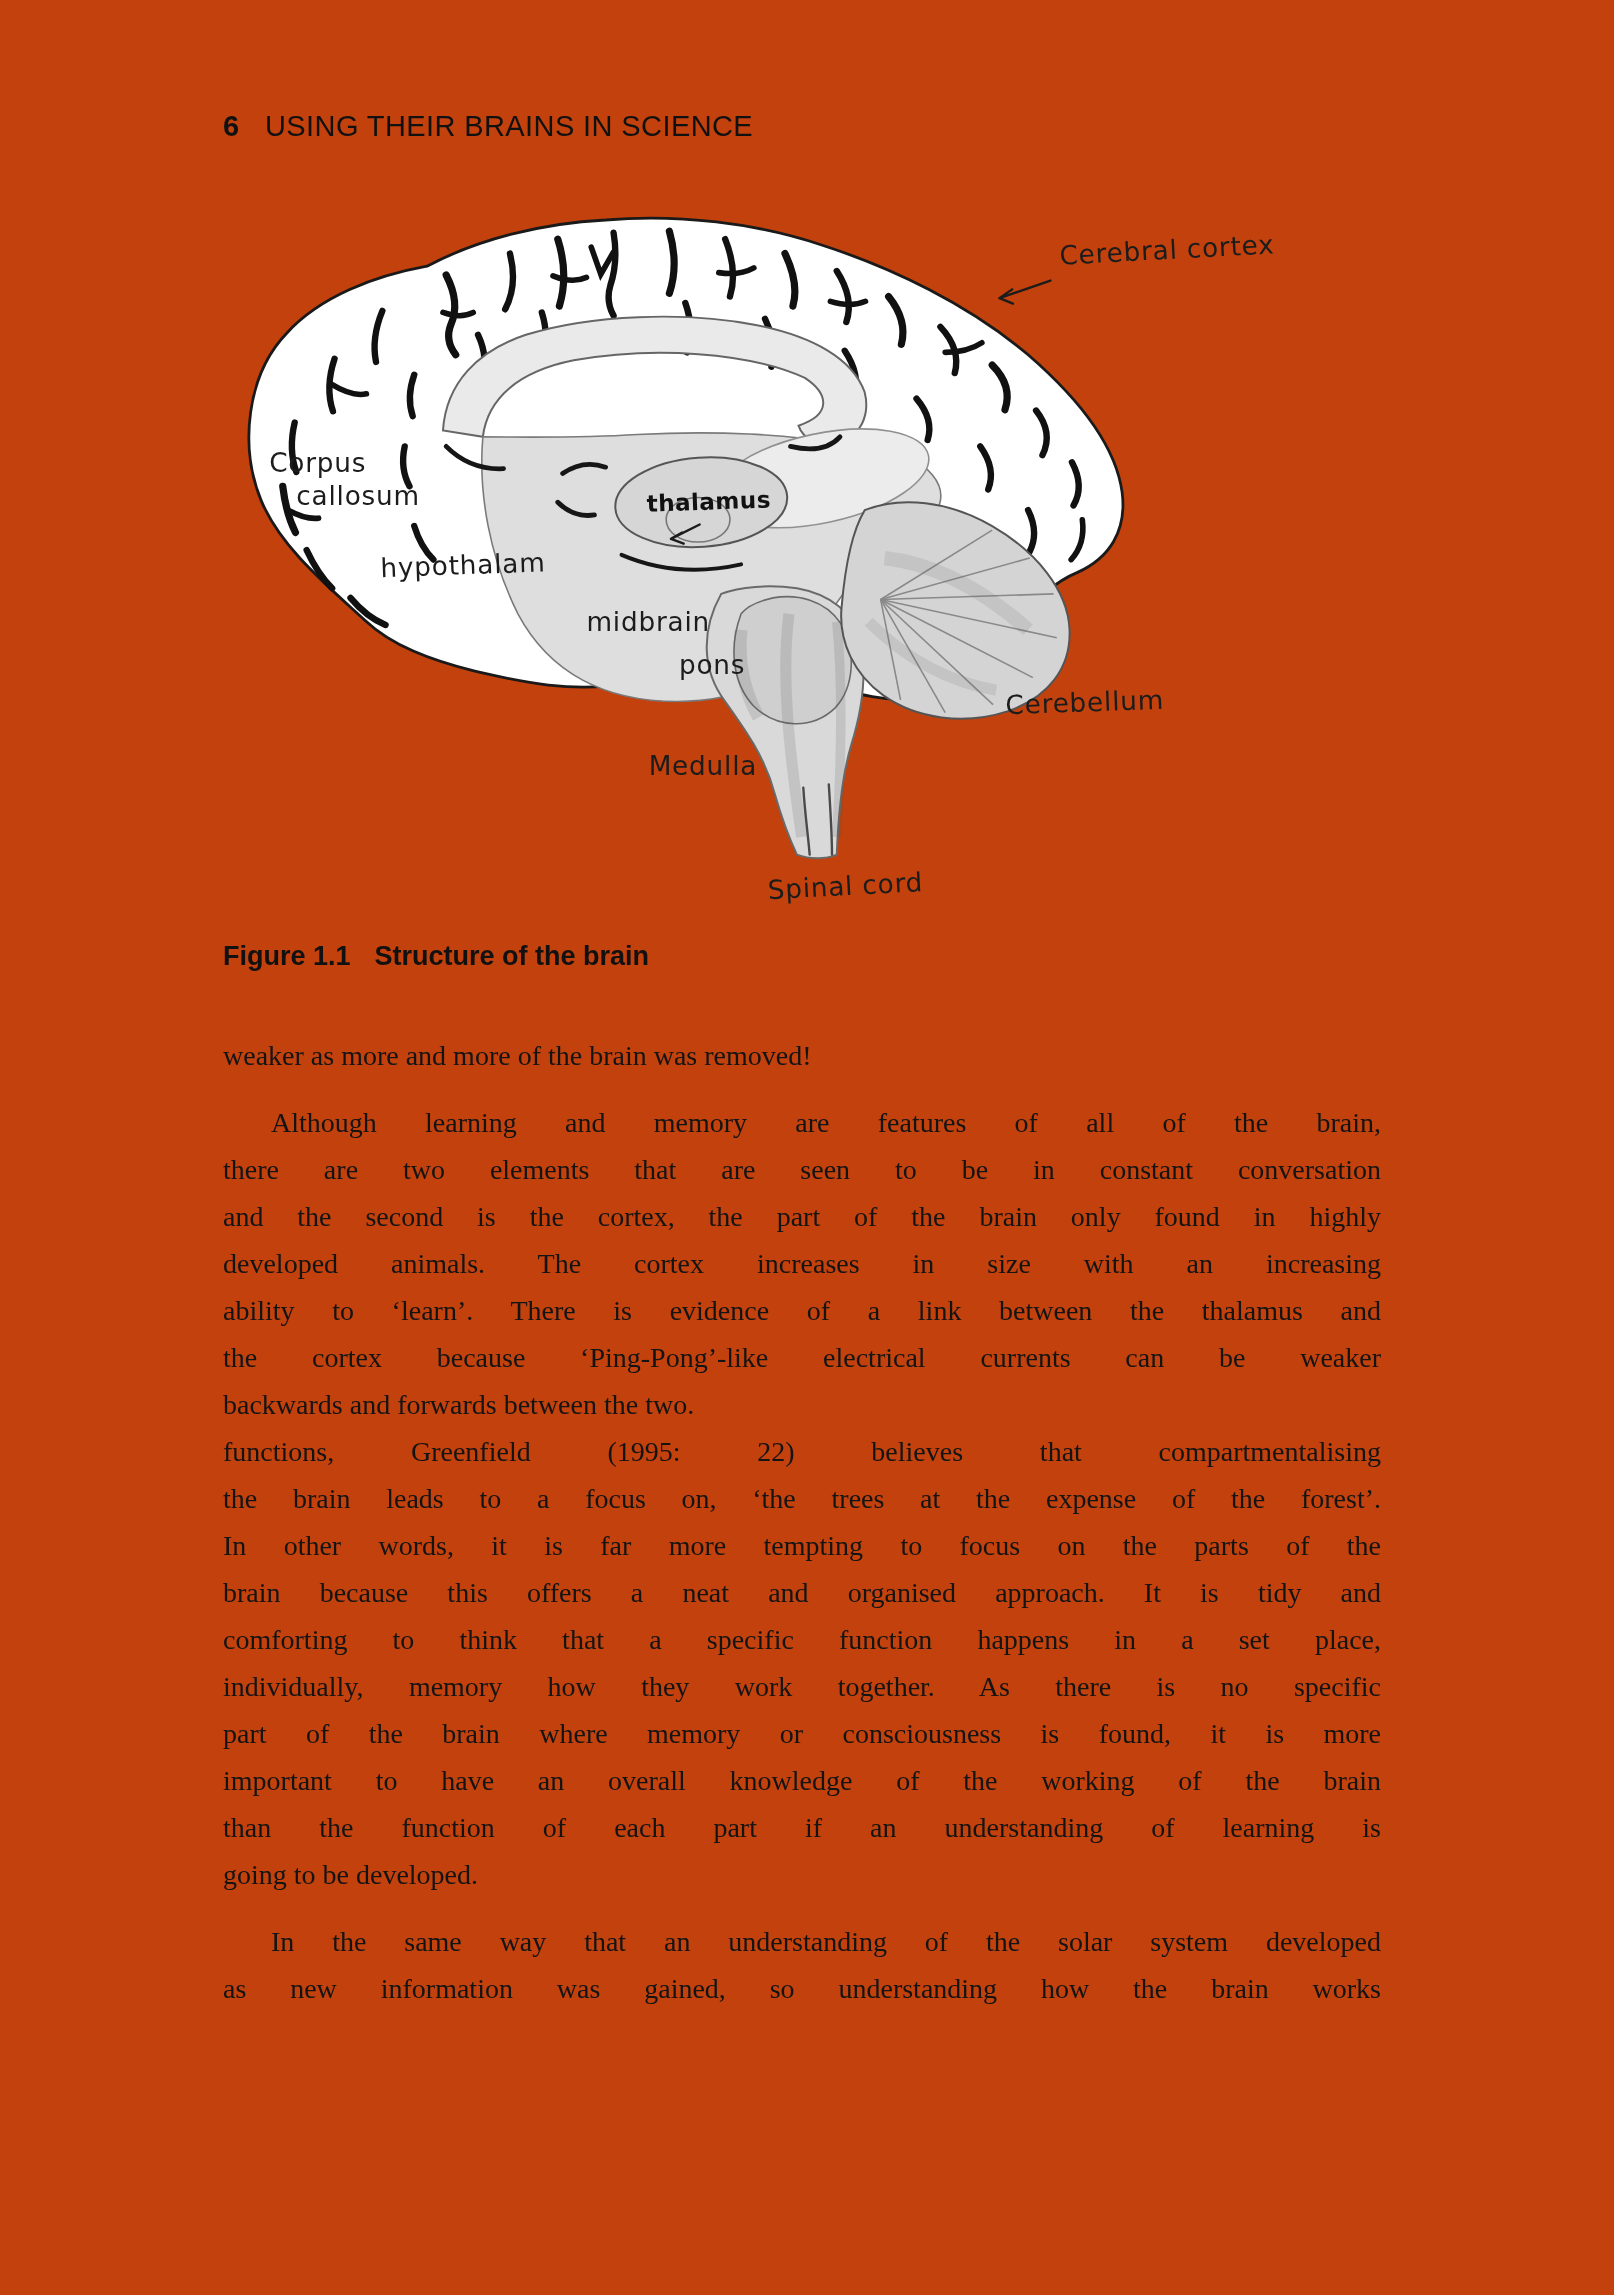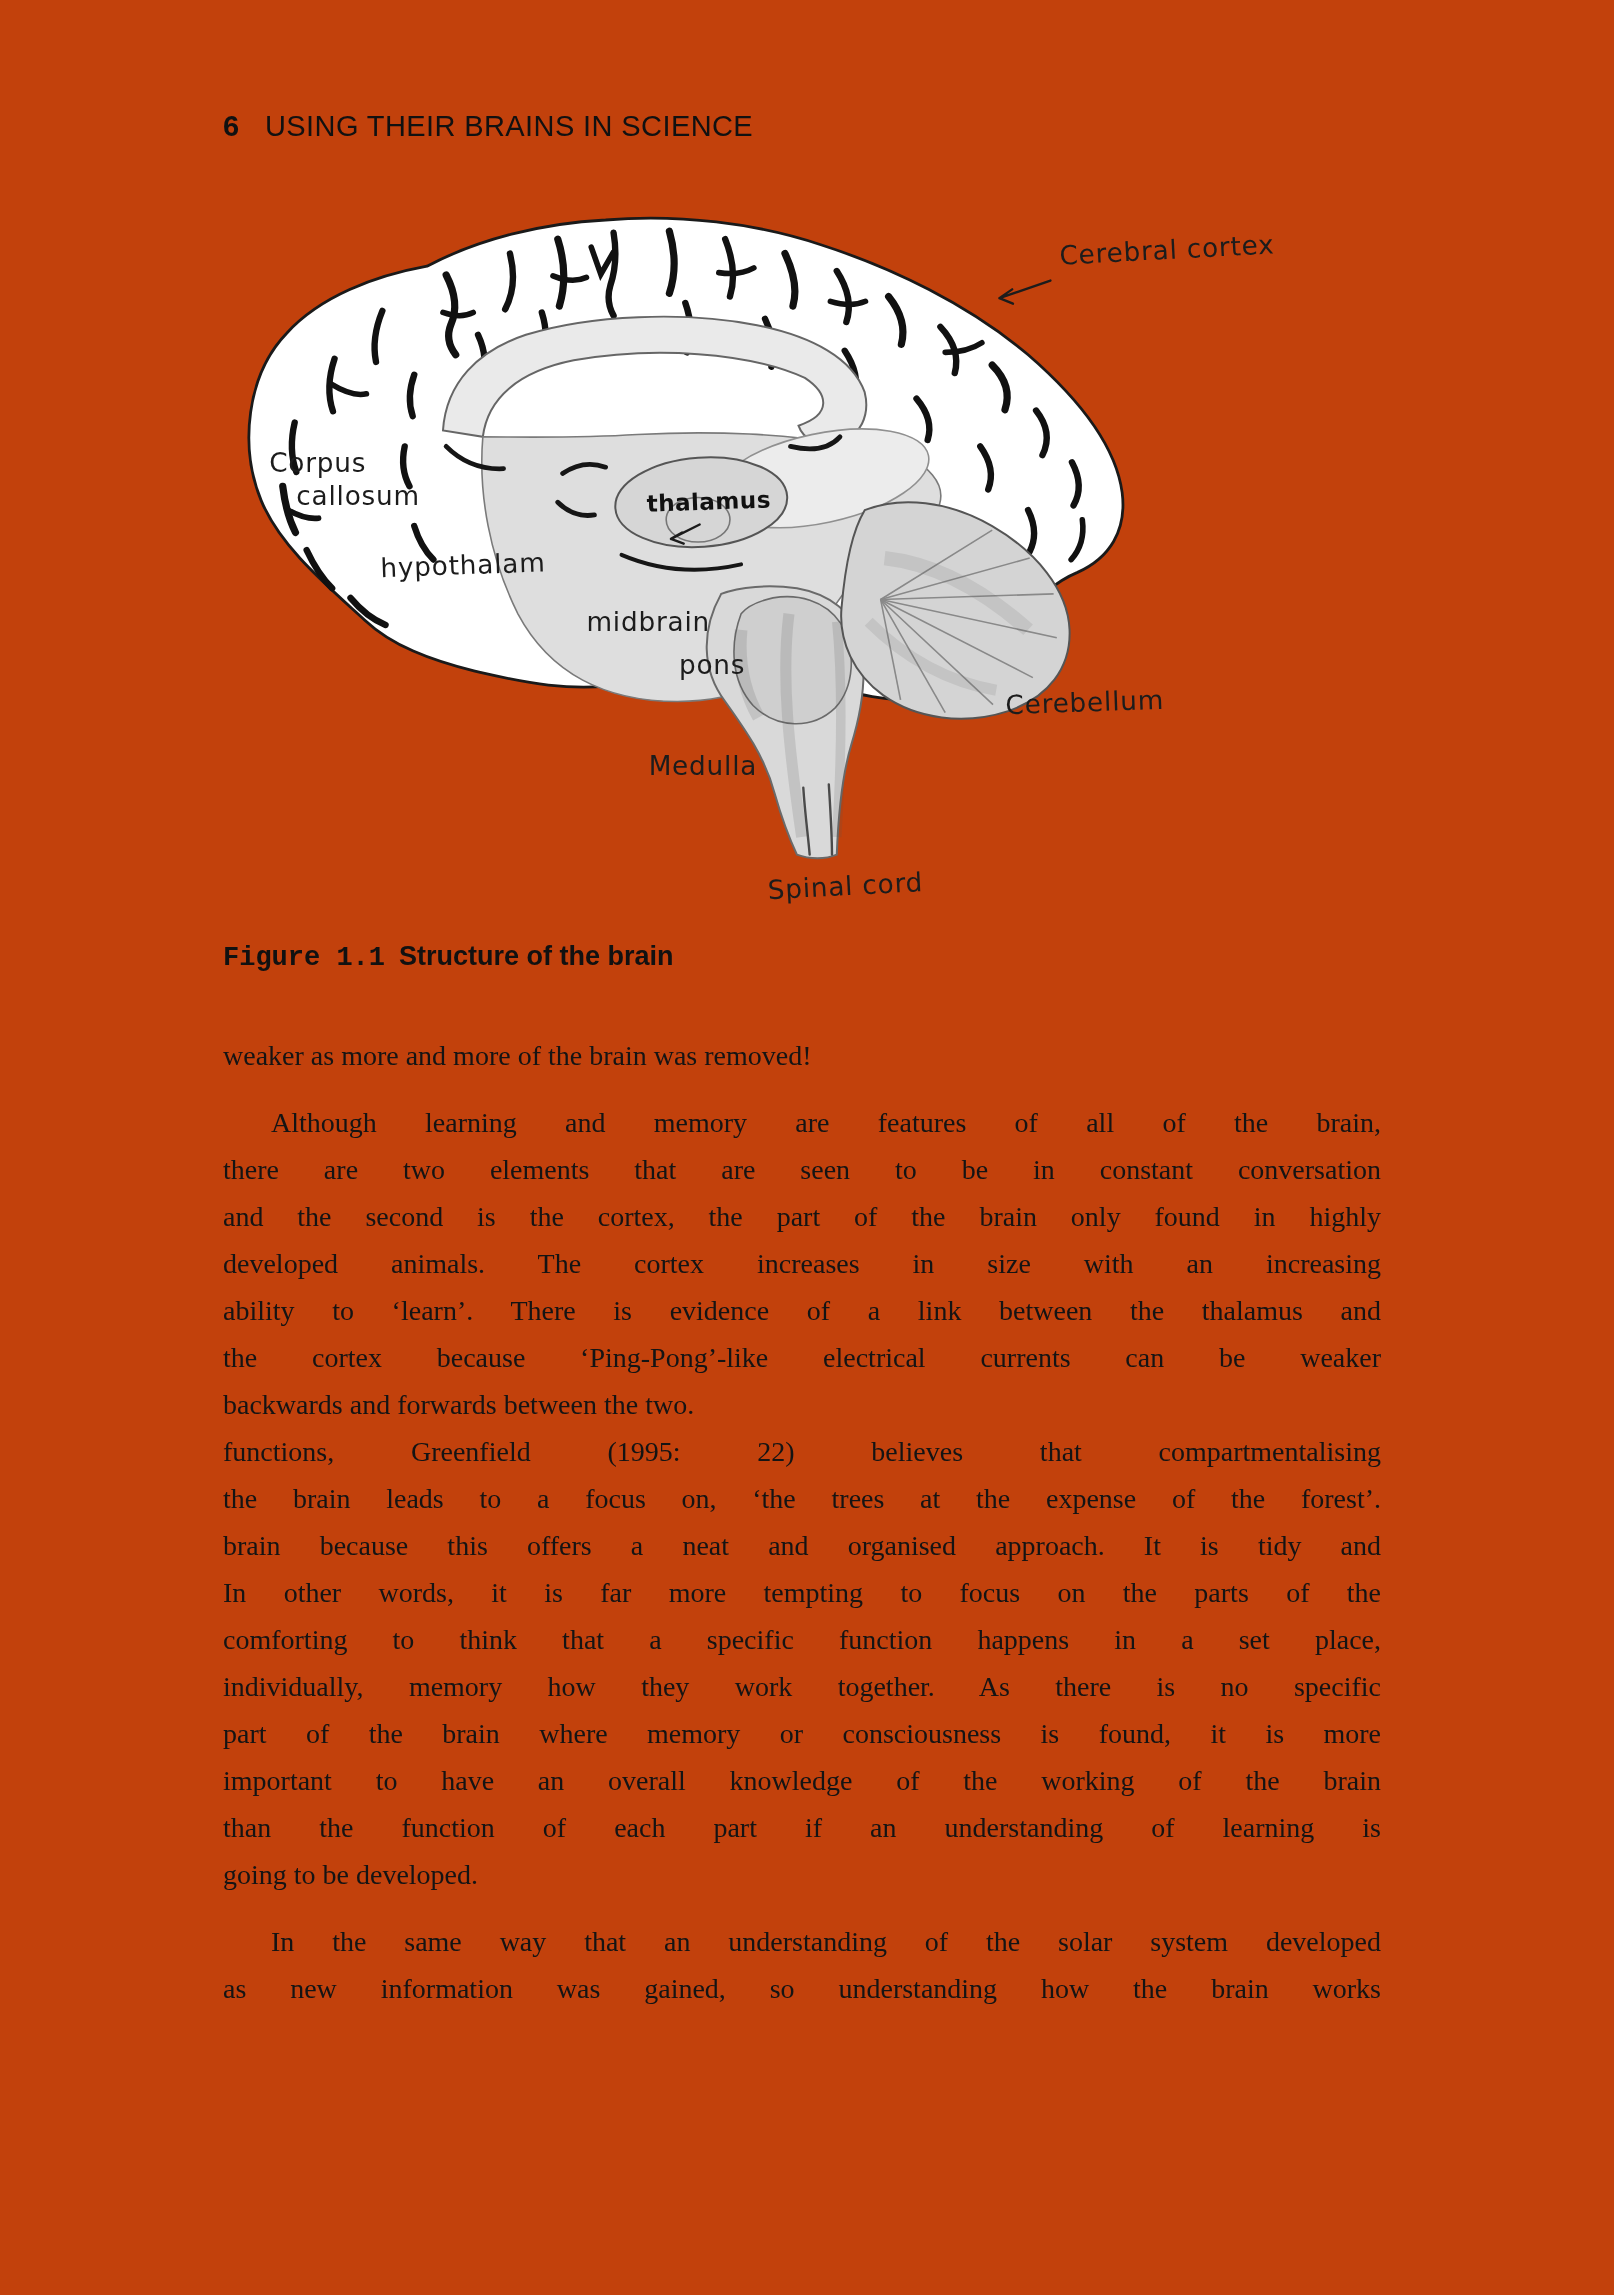--- a/index.html
+++ b/index.html
@@ -26,21 +26,21 @@
     font-family:"DejaVu Sans", sans-serif;
     font-size:33px;fill:#1c1c1c;letter-spacing:1px;
   }
   .hand-small{font-family:"DejaVu Sans", sans-serif;font-size:29px;fill:#111;letter-spacing:.5px;font-weight:700;}
   
   #caption{
     position:absolute;left:223px;top:941px;
     font-family:"Liberation Sans", sans-serif;
     font-weight:700;font-size:27px;color:#111;white-space:nowrap;
   }
-  #caption .cap-label{margin-right:14px;font-family:Liberation Mono, monospace;}
+  #caption .cap-label{margin-right:24px;}
   
   #bodytext{
     position:absolute;left:223px;top:1032px;width:1158px;
     font-size:28px;line-height:47px;color:#141414;
   }
   .bline{height:47px;white-space:nowrap;}
   .bline.j{white-space:normal;text-align:justify;text-align-last:justify;}
   .bline.ind{padding-left:48px;margin-top:20px;}
 </style>
 </head>
@@ -195,22 +195,22 @@
       <div class="bline">weaker as more and more of the brain was removed!</div>
       <div class="bline j ind">Although learning and memory are features of all of the brain,</div>
       <div class="bline j">there are two elements that are seen to be in constant conversation</div>
       <div class="bline j">and the second is the cortex, the part of the brain only found in highly</div>
       <div class="bline j">developed animals. The cortex increases in size with an increasing</div>
       <div class="bline j">ability to ‘learn’. There is evidence of a link between the thalamus and</div>
       <div class="bline j">the cortex because ‘Ping-Pong’-like electrical currents can be weaker</div>
       <div class="bline">backwards and forwards between the two.</div>
       <div class="bline j">functions, Greenfield (1995: 22) believes that compartmentalising</div>
       <div class="bline j">the brain leads to a focus on, ‘the trees at the expense of the forest’.</div>
+      <div class="bline j">In other words, it is far more tempting to focus on the parts of the</div>
       <div class="bline j">brain because this offers a neat and organised approach. It is tidy and</div>
-      <div class="bline j">In other words, it is far more tempting to focus on the parts of the</div>
       <div class="bline j">comforting to think that a specific function happens in a set place,</div>
       <div class="bline j">individually, memory how they work together. As there is no specific</div>
       <div class="bline j">part of the brain where memory or consciousness is found, it is more</div>
       <div class="bline j">important to have an overall knowledge of the working of the brain</div>
       <div class="bline j">than the function of each part if an understanding of learning is</div>
       <div class="bline">going to be developed.</div>
       <div class="bline j ind">In the same way that an understanding of the solar system developed</div>
       <div class="bline j">as new information was gained, so understanding how the brain works</div>
     </div>
 

